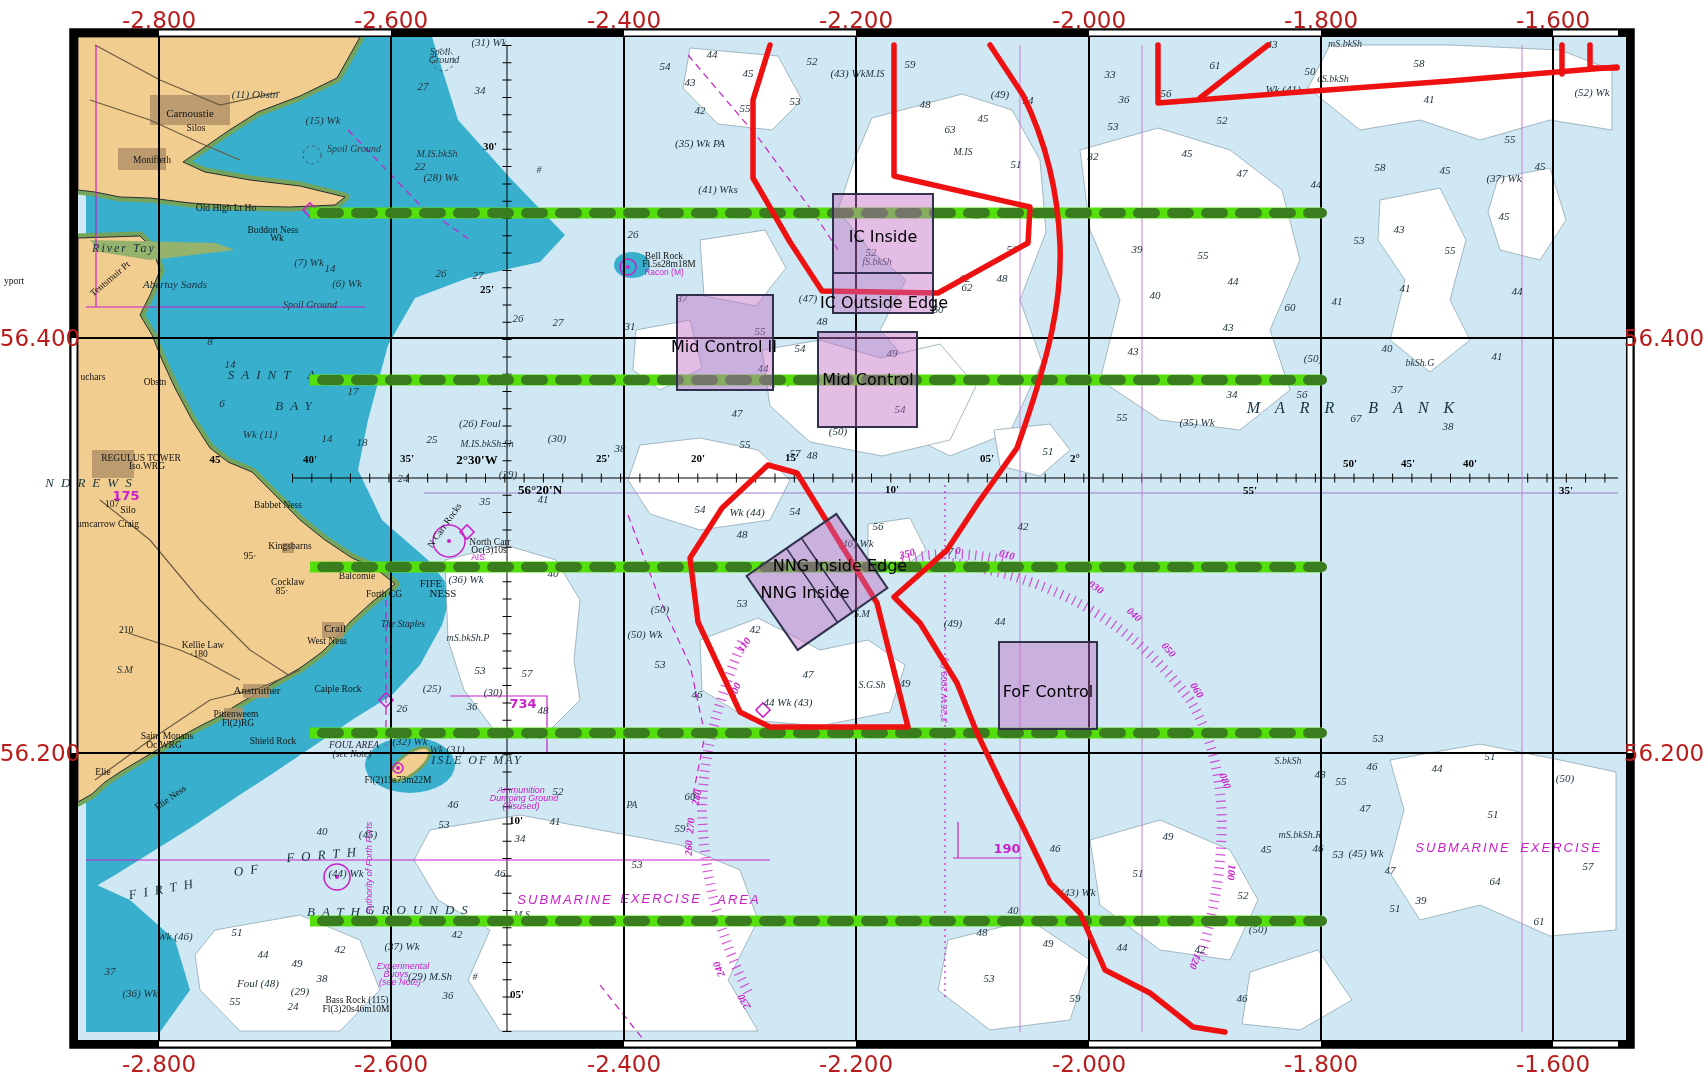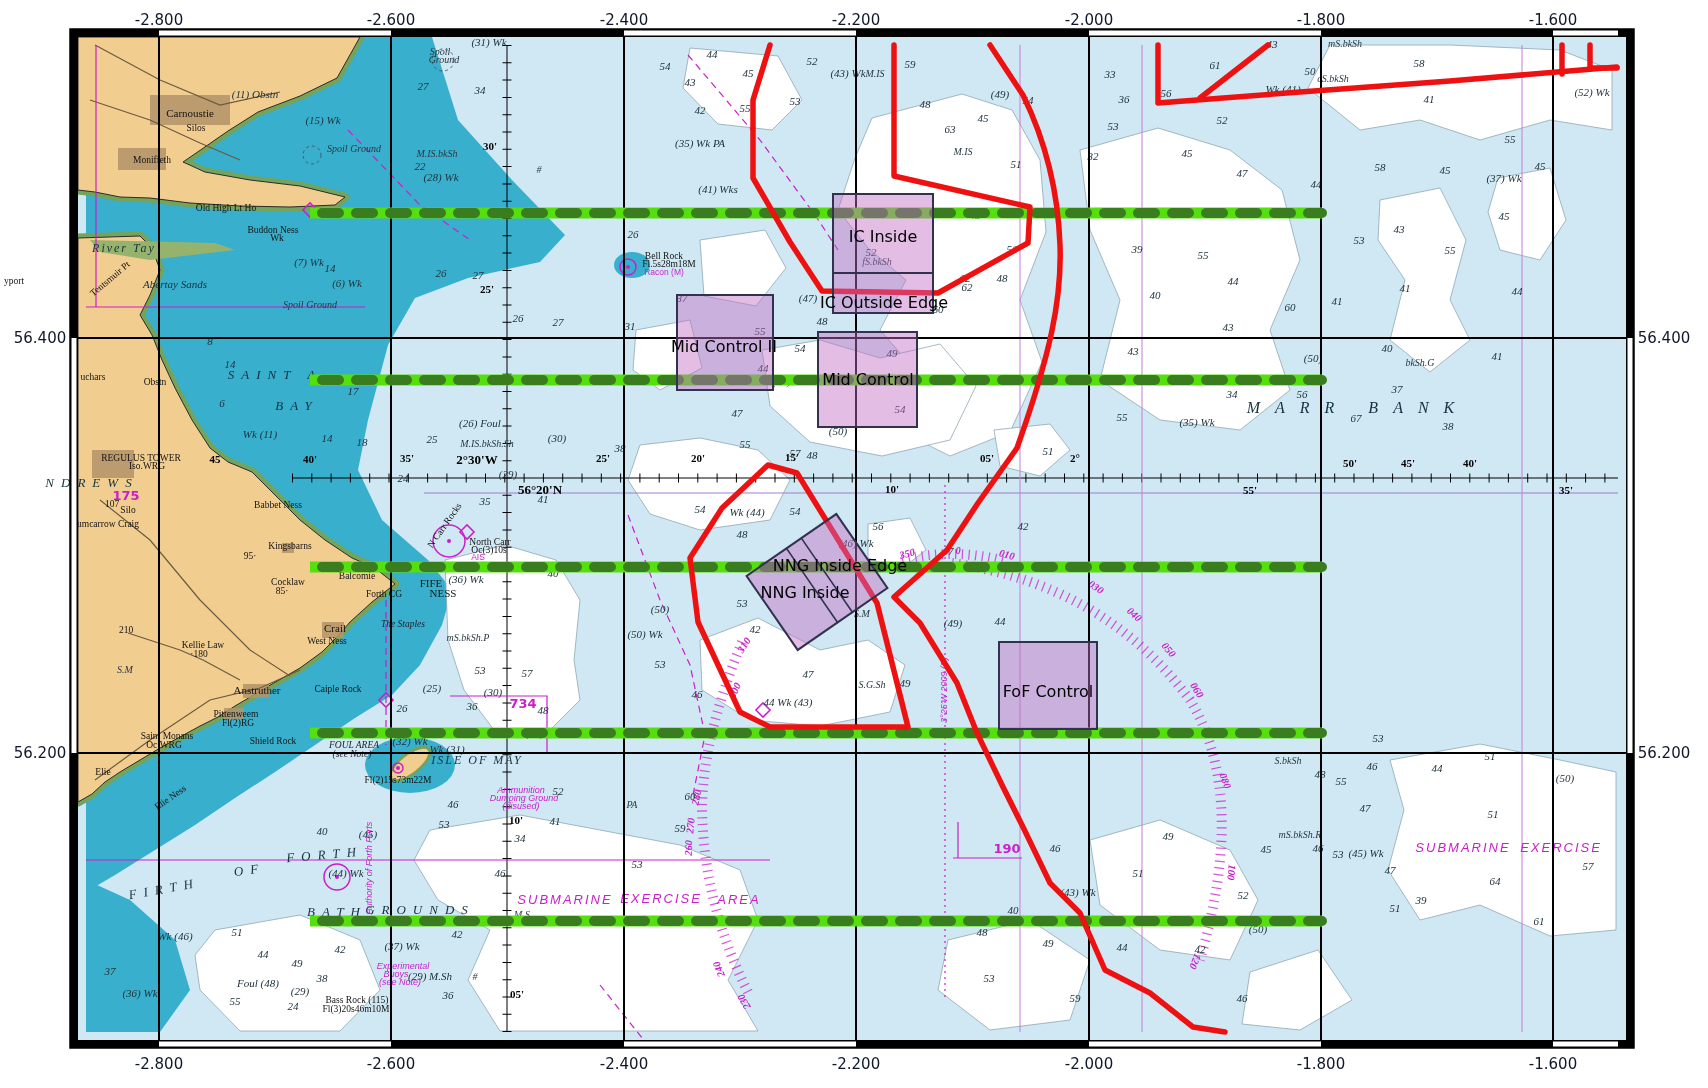--- a/index.html
+++ b/index.html
@@ -1,18 +1,18 @@
 <!DOCTYPE html>
 <html><head>
 <meta charset="utf-8">
 <style>
   html,body{margin:0;padding:0;background:#fff;}
   #figure{position:relative;width:1708px;height:1088px;background:#fff;overflow:hidden;
           font-family:"DejaVu Sans",sans-serif;}
-  .axlab{position:absolute;transform:translate(-50%,-50%);font-size:15px;color:#0f172a;white-space:nowrap;}
+  .axlab{position:absolute;transform:translate(-50%,-50%);font-size:23px;color:#b91c1c;white-space:nowrap;}
   svg text{text-anchor:middle;}
   
   .s  {font:italic 13px "Liberation Serif",serif;letter-spacing:7px;fill:#14323e;}
   .S  {font:italic 16px "Liberation Serif",serif;letter-spacing:15px;fill:#14323e;}
   .sv {font:italic 12px "Liberation Serif",serif;letter-spacing:2px;fill:#14323e;}
   .p  {font:11px "Liberation Serif",serif;fill:#141414;}
   .pv {font:italic 11px "Liberation Serif",serif;fill:#14323e;}
   .q  {font:9.5px "Liberation Serif",serif;fill:#141414;}
   .qv {font:italic 9.5px "Liberation Serif",serif;fill:#223;}
   .d  {font:italic 10px "Liberation Serif",serif;fill:#2a3a44;}

